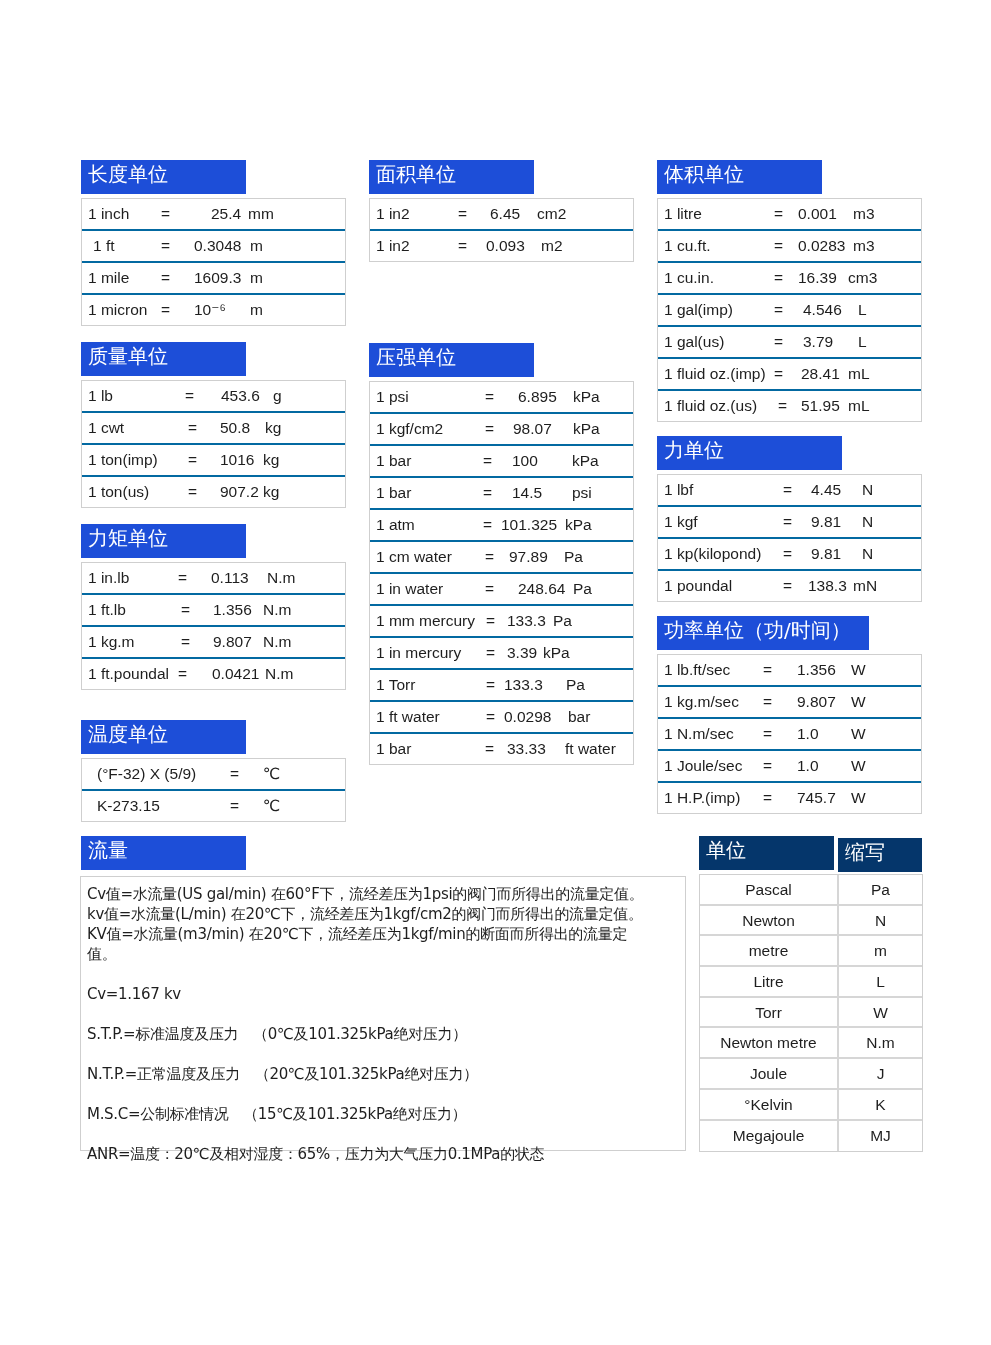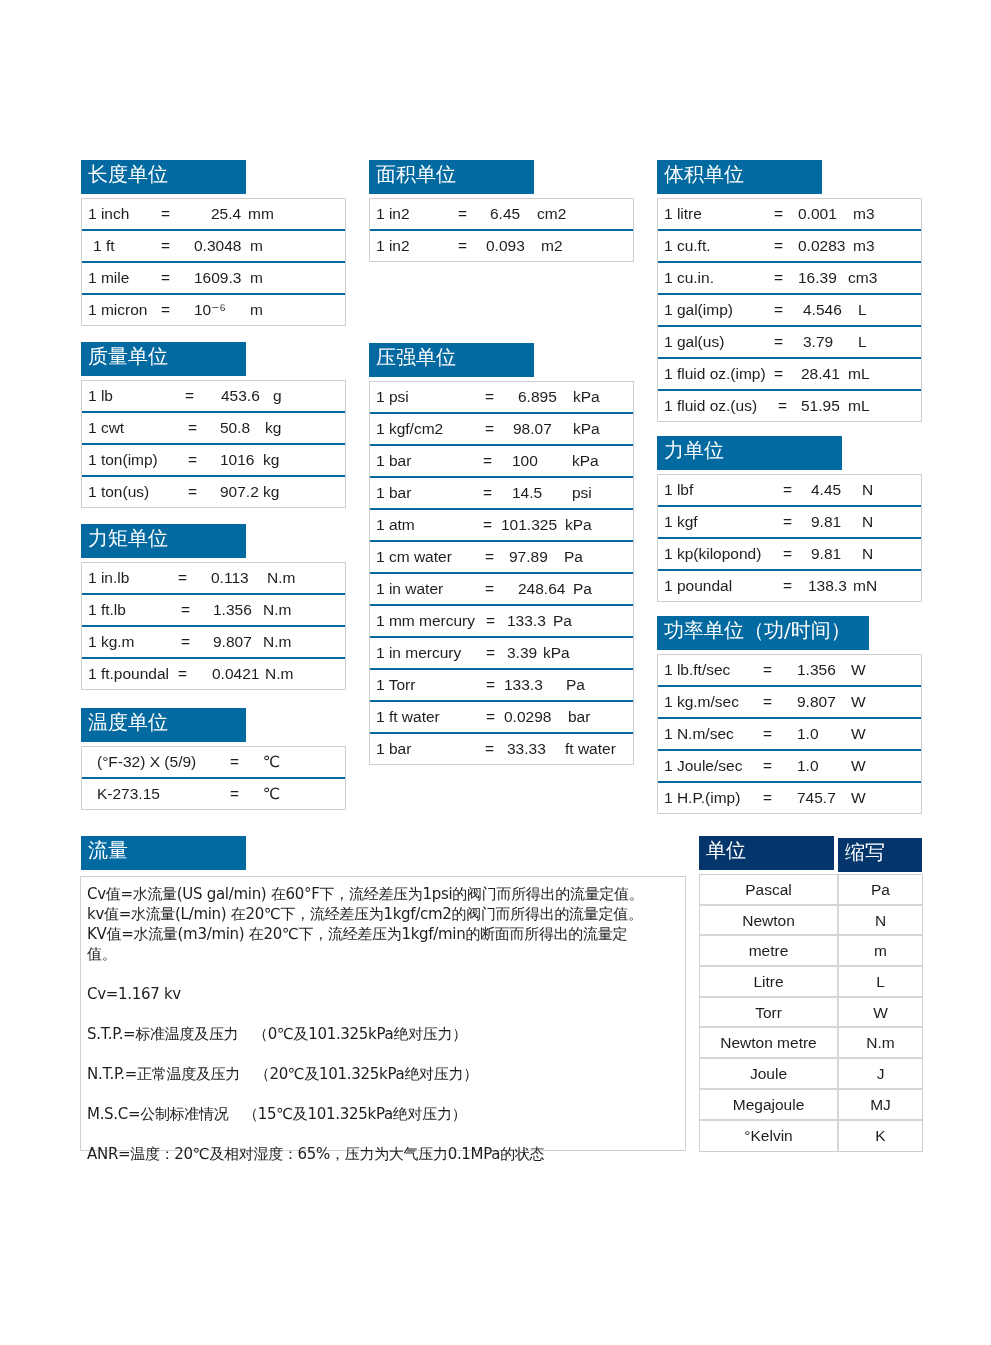--- a/index.html
+++ b/index.html
@@ -1,18 +1,18 @@
 <!DOCTYPE html>
 <html><head>
 <meta charset="utf-8">
 <style>
   html, body { margin:0; padding:0; background:#ffffff; }
   body { width:991px; height:1345px; position:relative; font-family:"Liberation Sans","DejaVu Sans",sans-serif; color:#1e1e1e; }
   .section { position:absolute; }
-  .hdr { background:#0369a1; color:#ffffff; height:34px; line-height:28px; font-size:20px; padding-left:7px; box-sizing:border-box; font-family:"DejaVu Sans",sans-serif; }
+  .hdr { background:#1d4ed8; color:#ffffff; height:34px; line-height:28px; font-size:20px; padding-left:7px; box-sizing:border-box; font-family:"DejaVu Sans",sans-serif; }
   .tbl { margin-top:4px; border:1px solid #cfcfcf; }
   .row { position:relative; height:30px; border-bottom:2px solid #0369a1; font-size:15.5px; line-height:30px; }
   .row:last-child { border-bottom:none; }
   .row span { position:absolute; top:0; white-space:nowrap; }
   .flow-box { position:absolute; left:80px; top:876px; width:606px; height:275px; border:1px solid #cfcfcf; box-sizing:border-box; }
   .flow-text { position:absolute; left:87px; top:884px; width:600px; font-size:15px; color:#1e1e1e; font-family:"DejaVu Sans",sans-serif; }
   .flow-text .ln { white-space:nowrap; line-height:20px; letter-spacing:-0.3px; }
   .flow-text .gap { height:20px; }
   .abbr-hdr { position:absolute; top:836px; height:34px; background:#05366b; color:#fff; font-size:20px; line-height:28px; padding-left:7px; box-sizing:border-box; font-family:"DejaVu Sans",sans-serif; }
   .abbr-tbl { position:absolute; left:699px; top:874px; width:222px; border:1px solid #cfcfcf; }
@@ -108,21 +108,21 @@
     <div class="row">
         <span style="left:6px">1 ft.poundal</span>
         <span style="left:96px">=</span>
         <span style="left:130px">0.0421</span>
         <span style="left:183px">N.m</span>
       </div>
   </div>
 </div>
 
 <div class="section" style="left:81px;top:708px;width:265px;">
-  <div class="hdr" style="width:165px;">温度单位</div>
+  <div class="hdr" style="width:165px;margin-top:12px;">温度单位</div>
   <div class="tbl">
     <div class="row">
         <span style="left:15px">(°F-32)  X  (5/9)</span>
         <span style="left:148px">=</span>
         <span style="left:181px">℃</span>
       </div>
     <div class="row">
         <span style="left:15px">K-273.15</span>
         <span style="left:148px">=</span>
         <span style="left:181px">℃</span>
@@ -386,20 +386,20 @@
     </div>
   <div class="abbr-row">
       <div class="c1">Newton metre</div>
       <div class="c2">N.m</div>
     </div>
   <div class="abbr-row">
       <div class="c1">Joule</div>
       <div class="c2">J</div>
     </div>
   <div class="abbr-row">
+      <div class="c1">°Kelvin</div>
+      <div class="c2">K</div>
+    </div>
+  <div class="abbr-row">
       <div class="c1">Megajoule</div>
       <div class="c2">MJ</div>
     </div>
-  <div class="abbr-row">
-      <div class="c1">°Kelvin</div>
-      <div class="c2">K</div>
-    </div>
 </div>
 
 </body></html>

